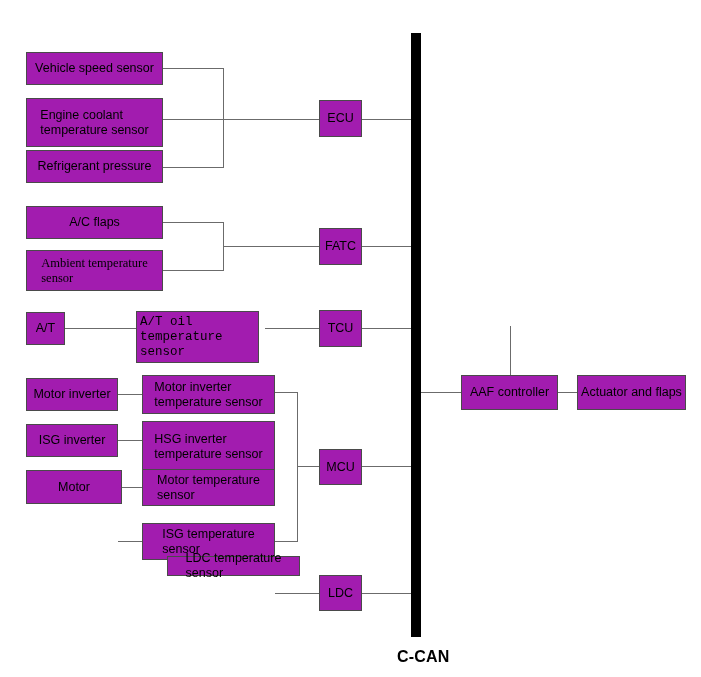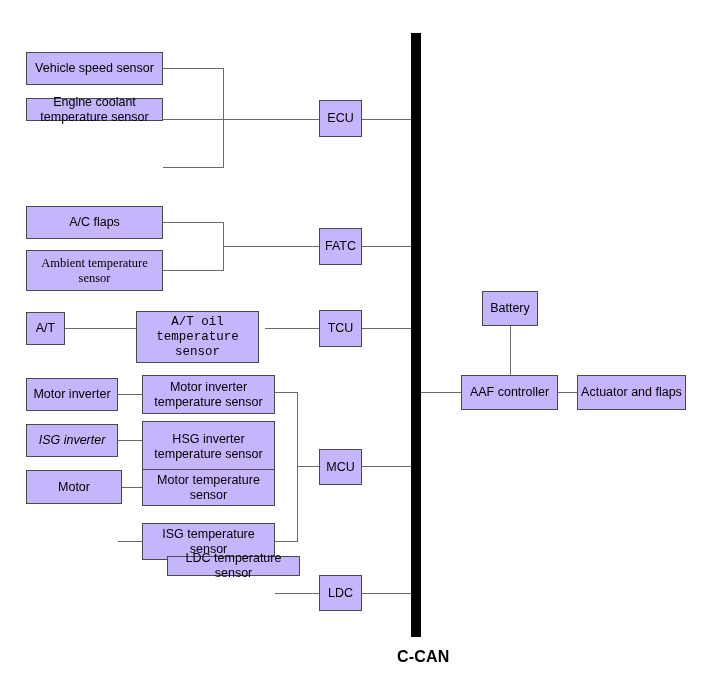--- a/index.html
+++ b/index.html
@@ -12,25 +12,25 @@
     width: 701px;
     height: 677px;
     background: #ffffff;
     font-family: "Liberation Sans", sans-serif;
     overflow: hidden;
   }
   .box {
     position: absolute;
     box-sizing: border-box;
     border: 1px solid #4a4a4a;
-    background: #c4b5fd;
+    background: #a21caf;
     display: flex;
     align-items: center;
     justify-content: center;
-    text-align: center;
+    text-align: left;
     font-size: 12.5px;
     line-height: 15px;
     color: #000000;
     padding: 0 3px;
     white-space: pre-line;
     z-index: 3;
   }
   .line {
     position: absolute;
     background: #6b6b6b;
@@ -55,22 +55,23 @@
 </style>
 </head>
 <body>
 
 <div id="canvas">
 
   <div class="bus" style="left:411px; top:33px; width:10px; height:604px;"></div>
   <div class="bus-label" style="left:397px; top:648px;">C-CAN</div>
 
   <div class="box" style="left:26px; top:52px; width:137px; height:33px;">Vehicle speed sensor</div>
-  <div class="box" style="left:26px; top:98px; width:137px; height:23px;">Engine coolant
+  <div class="box" style="left:26px; top:98px; width:137px; height:49px;">Engine coolant
 temperature sensor</div>
+  <div class="box" style="left:26px; top:150px; width:137px; height:33px;">Refrigerant pressure</div>
 
   <div class="line hline" style="left:163px; top:68px; width:61px;"></div>
   <div class="line hline" style="left:163px; top:119px; width:61px;"></div>
   <div class="line hline" style="left:163px; top:167px; width:61px;"></div>
   <div class="line vline" style="left:223px; top:68px; height:100px;"></div>
   <div class="line hline" style="left:223px; top:119px; width:97px;"></div>
 
   <div class="box" style="left:319px; top:100px; width:43px; height:37px;">ECU</div>
   <div class="line hline" style="left:362px; top:119px; width:52px;"></div>
 
@@ -92,21 +93,21 @@
 sensor</div>
   <div class="line hline" style="left:265px; top:328px; width:55px;"></div>
   <div class="box" style="left:319px; top:310px; width:43px; height:37px;">TCU</div>
   <div class="line hline" style="left:362px; top:328px; width:52px;"></div>
 
   <div class="box" style="left:26px; top:378px; width:92px; height:33px;">Motor inverter</div>
   <div class="line hline" style="left:118px; top:394px; width:24px;"></div>
   <div class="box" style="left:142px; top:375px; width:133px; height:39px;">Motor inverter
 temperature sensor</div>
 
-  <div class="box" style="left:26px; top:424px; width:92px; height:33px;font-style:italic;">ISG inverter</div>
+  <div class="box" style="left:26px; top:424px; width:92px; height:33px;">ISG inverter</div>
   <div class="line hline" style="left:118px; top:440px; width:24px;"></div>
   <div class="box" style="left:142px; top:421px; width:133px; height:51px;">HSG inverter
 temperature sensor</div>
 
   <div class="box" style="left:26px; top:470px; width:96px; height:34px;">Motor</div>
   <div class="line hline" style="left:118px; top:487px; width:24px;"></div>
   <div class="box" style="left:142px; top:469px; width:133px; height:37px;">Motor temperature
 sensor</div>
 
   <div class="line hline" style="left:118px; top:541px; width:24px;"></div>
@@ -120,21 +121,20 @@
 
   <div class="box" style="left:319px; top:449px; width:43px; height:36px;">MCU</div>
   <div class="line hline" style="left:362px; top:466px; width:52px;"></div>
 
   <div class="box" style="left:142px; top:556px; width:133px; height:20px;margin-left:25px;">LDC temperature
 sensor</div>
   <div class="line hline" style="left:275px; top:593px; width:45px;"></div>
   <div class="box" style="left:319px; top:575px; width:43px; height:36px;">LDC</div>
   <div class="line hline" style="left:362px; top:593px; width:52px;"></div>
 
-  <div class="box" style="left:482px; top:291px; width:56px; height:35px;">Battery</div>
   <div class="line vline" style="left:510px; top:326px; height:49px;"></div>
 
   <div class="box" style="left:461px; top:375px; width:97px; height:35px;">AAF controller</div>
   <div class="line hline" style="left:421px; top:392px; width:41px;"></div>
   <div class="line hline" style="left:558px; top:392px; width:19px;"></div>
   <div class="box" style="left:577px; top:375px; width:109px; height:35px;">Actuator and flaps</div>
 
 </div>
 
 </body></html>

